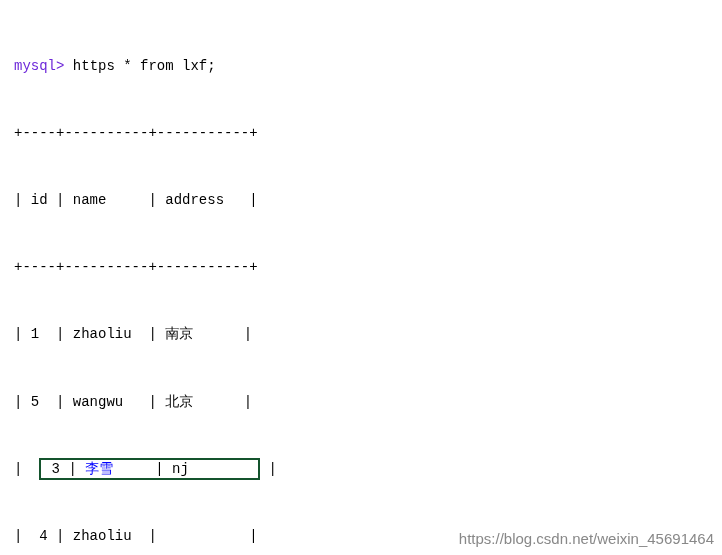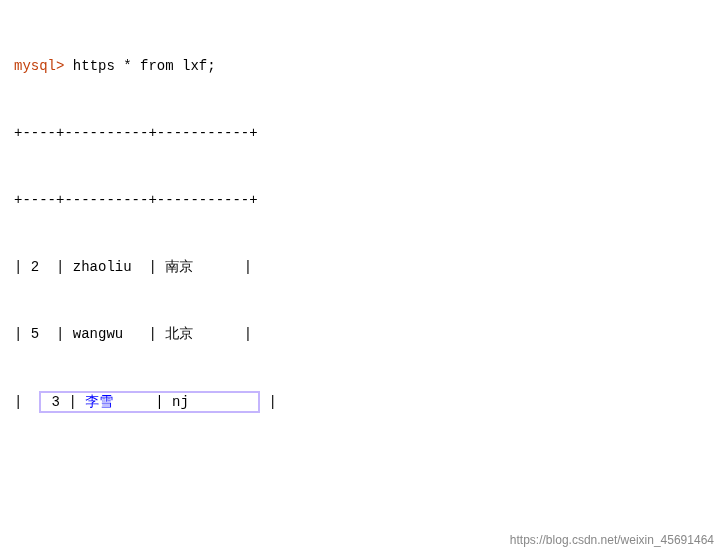--- a/index.html
+++ b/index.html
@@ -13,40 +13,42 @@
       min-height: 555px;
     }
     .terminal {
       line-height: 1.6;
       white-space: pre;
     }
     .line {
       display: block;
       white-space: pre;
     }
-    .blue-text { color: #c2410c; }
+    .blue-text { color: #6d28d9; }
     .watermark {
       position: fixed;
       bottom: 8px;
       right: 8px;
-      font-size: 12px;
+      font-size: 15px;
       color: #888;
       font-family: Arial, sans-serif;
     }
   </style>
 </head>
 <body>
 
 <div class="terminal">
   <span class="line"><span class="blue-text">mysql&gt;</span><span> https * from lxf;</span></span>
   <span class="line">+----+----------+-----------+</span>
+  <span class="line">| id | name     | address   |</span>
   <span class="line">+----+----------+-----------+</span>
-  <span class="line">| 2  | zhaoliu  | 南京      |</span>
+  <span class="line">| 1  | zhaoliu  | 南京      |</span>
   <span class="line">| 5  | wangwu   | 北京      |</span>
-  <span class="line">|  <span style="border:2px solid #c4b5fd; padding:0 2px; display:inline-block; line-height:1.3;"> 3 | <span style="color:#0000ff;">李雪</span>     | <span>nj</span>        </span> |</span>
+  <span class="line">|  <span style="border:2px solid #14532d; padding:0 2px; display:inline-block; line-height:1.3;"> 3 | <span style="color:#0000ff;">李雪</span>     | <span>nj</span>        </span> |</span>
+  <span class="line">|  4 | zhaoliu  |           |</span>
   
   
   
   
   
   
   
   
   
   

